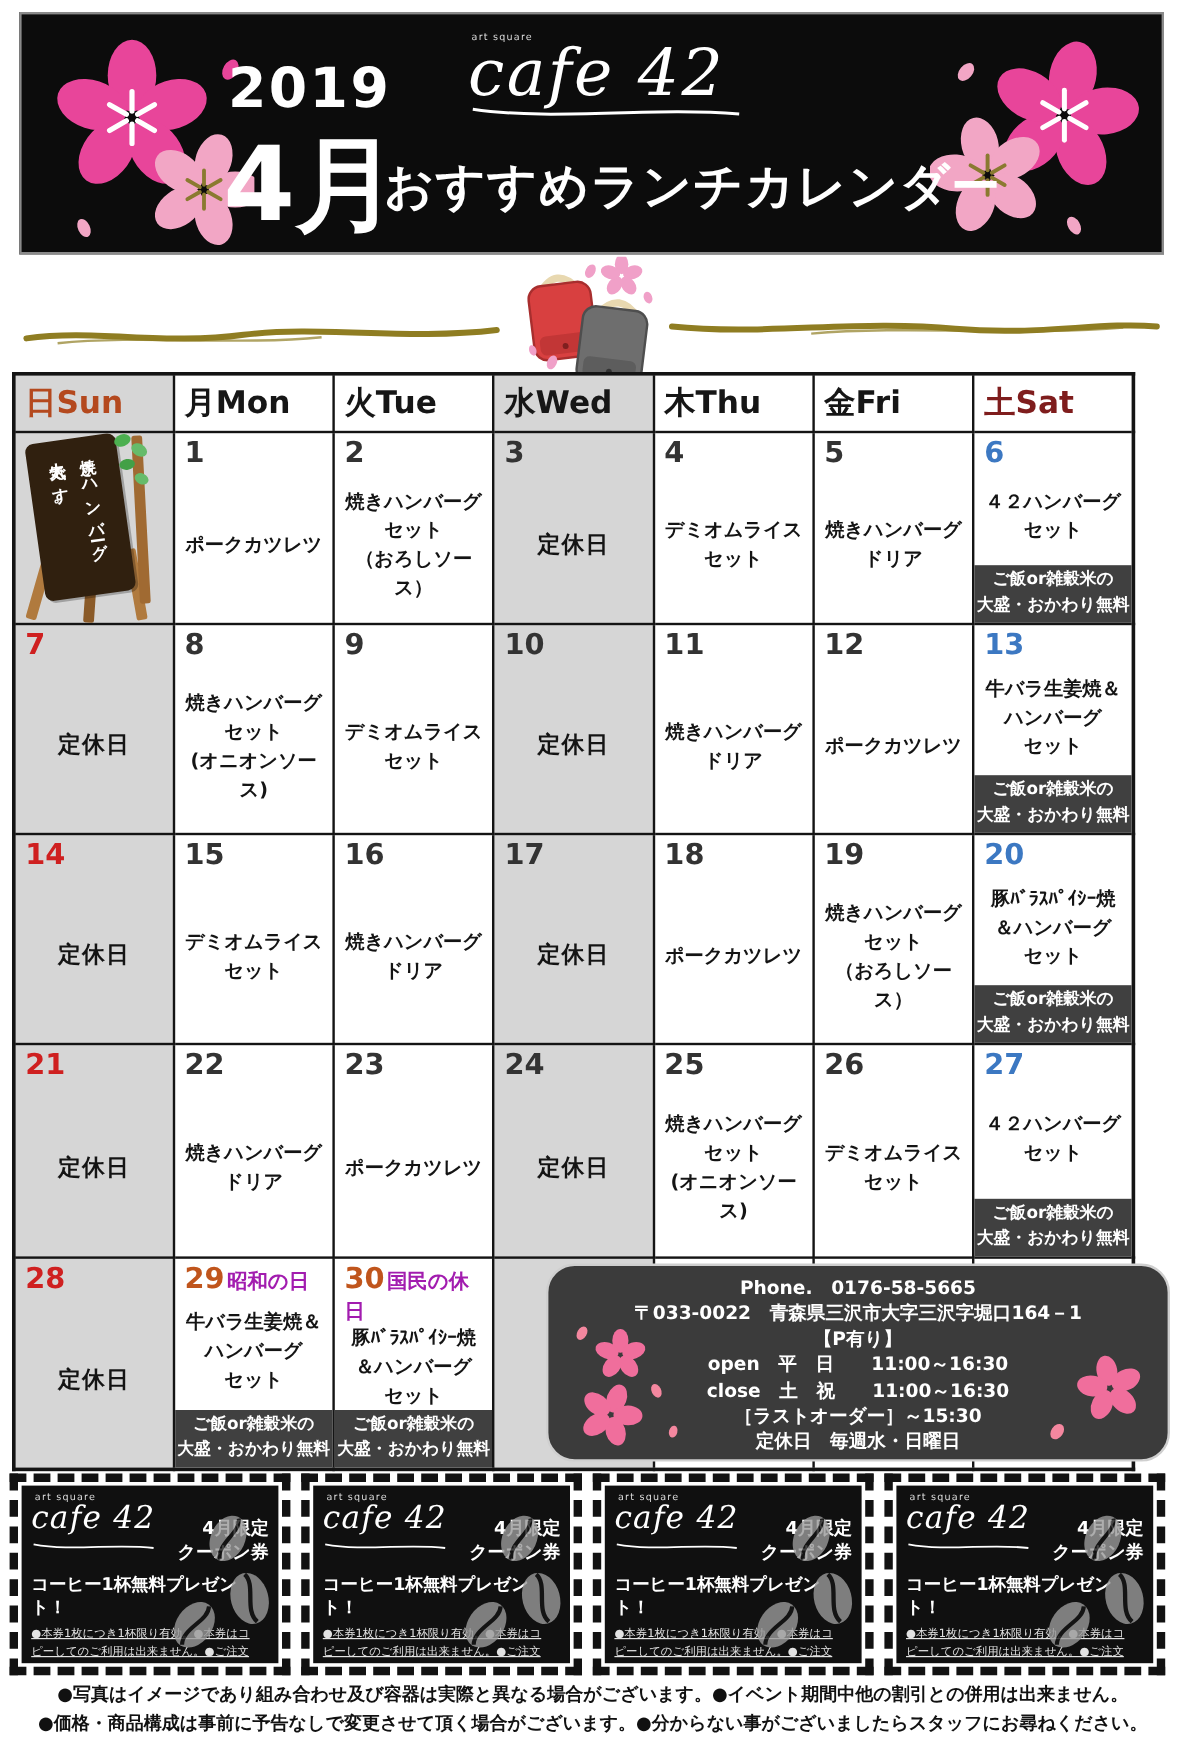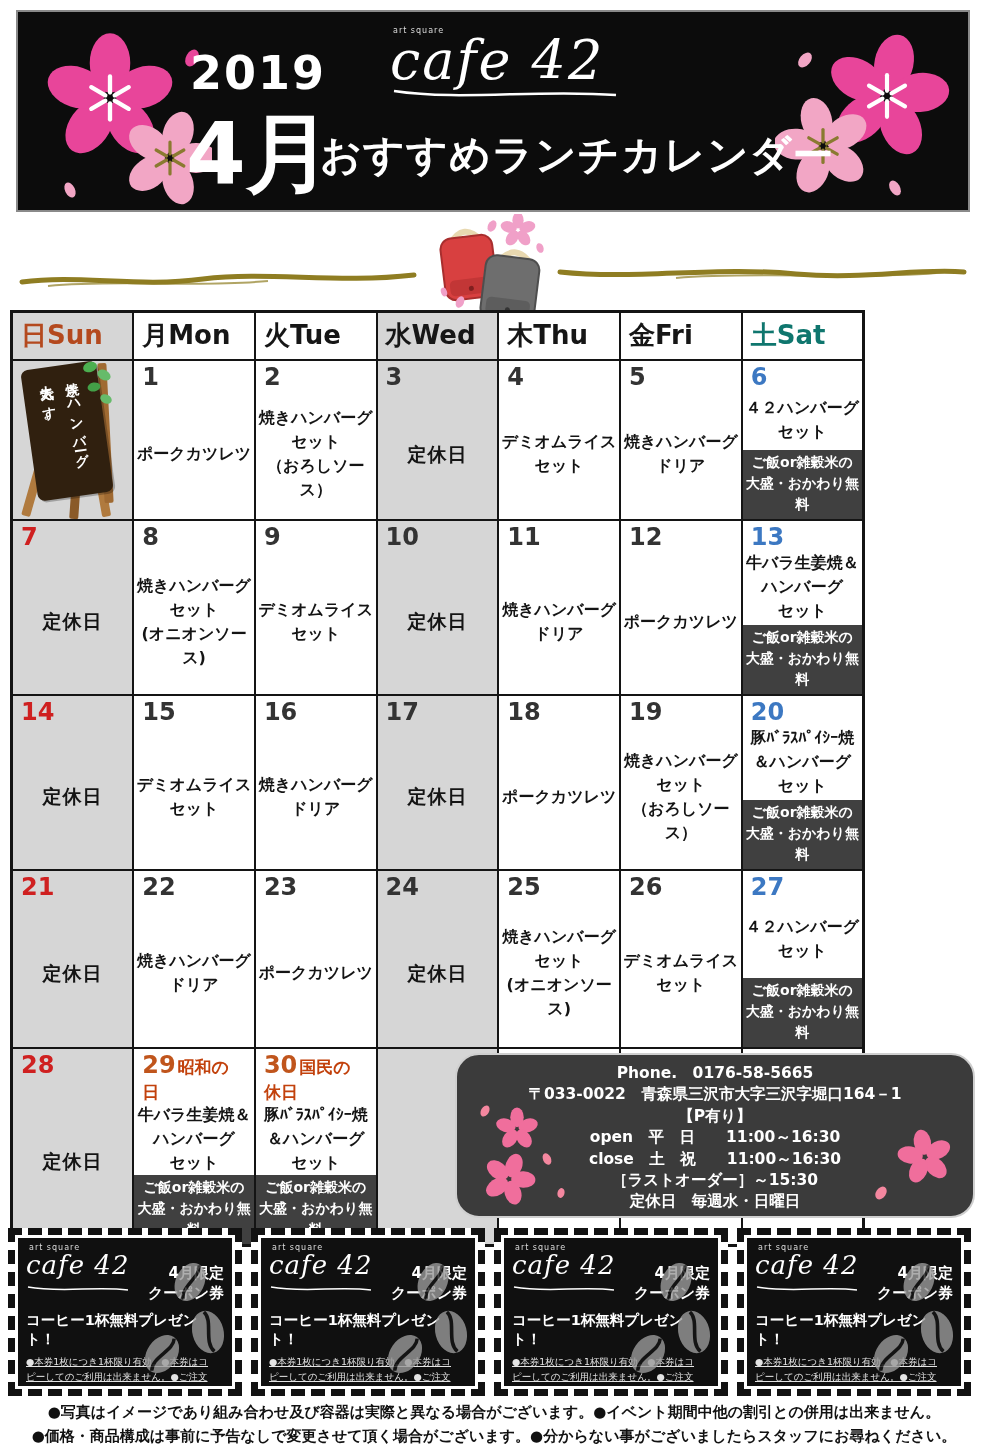--- a/index.html
+++ b/index.html
@@ -17,35 +17,35 @@
   .logo-small { font-size:14px; letter-spacing:2px; margin-left:6px; color:#f2f2f2; }
   .logo-main  { font-family:"DejaVu Serif", serif; font-style:italic; font-size:54px; line-height:.95; letter-spacing:2px; }
   .flower-cluster { position:absolute; }
 
   
   .divider { position:absolute; left:0; top:212px; width:988px; height:100px; }
   .brush { position:absolute; }
 
   
   .calwrap { position:absolute; left:10px; top:310px; width:968px; }
-  table.cal { border-collapse:collapse; width:855px; table-layout:fixed; border:3px solid #141414; }
+  table.cal { border-collapse:collapse; width:936px; table-layout:fixed; border:3px solid #141414; }
   .cal th { border:2px solid #141414; background:#fff; font-size:26px; font-weight:bold;
     text-align:left; padding:5px 8px; height:48px; color:#161616; }
   .cal th.gray, .cal td.gray { background:#d6d6d6; }
   .cal th.h-sun { color:#b4491e; }
-  .cal th.h-sat { color:#0f766e; }
+  .cal th.h-sat { color:#7f1d1d; }
   .cal td.cell { border:2px solid #141414; padding:0; vertical-align:top; background:#fff; }
   .cal td.cell.gray { background:#d6d6d6; }
   tr.r1 td { height:160px; } tr.r2 td { height:175px; } tr.r3 td { height:175px; }
   tr.r4 td { height:178px; } tr.r5 td { height:174px; }
   .cellwrap { display:flex; flex-direction:column; height:100%; }
   .daterow { padding:4px 8px 0; font-size:24px; font-weight:bold; line-height:1.05; text-align:left; }
   .date { color:#333; }
   .d-sun { color:#cf2020; } .d-sat { color:#3c78c2; } .d-holiday { color:#c0551c; }
-  .holiday-label { font-size:17px; font-weight:bold; color:#c2410c; margin-left:2px; }
+  .holiday-label { font-size:17px; font-weight:bold; color:#a21caf; margin-left:2px; }
   .menu { flex:1; display:flex; align-items:center; justify-content:center; text-align:center;
     white-space:pre-line; font-size:16px; font-weight:bold; color:#141414; line-height:1.5; padding:0 2px; }
   .closed .menu { font-size:19px; letter-spacing:1px; }
   .freebanner { background:#404040; color:#fff; font-size:14px; font-weight:bold; text-align:center;
     white-space:pre-line; line-height:1.5; padding:2px 0 4px; }
 
   
   .sb-wrap { position:relative; width:100%; height:100%; overflow:hidden; }
   .sb-leg { position:absolute; background:#b07a3e; border-radius:2px; }
   .sb-board { position:absolute; left:16px; top:4px; width:76px; height:132px; background:#30200f;

